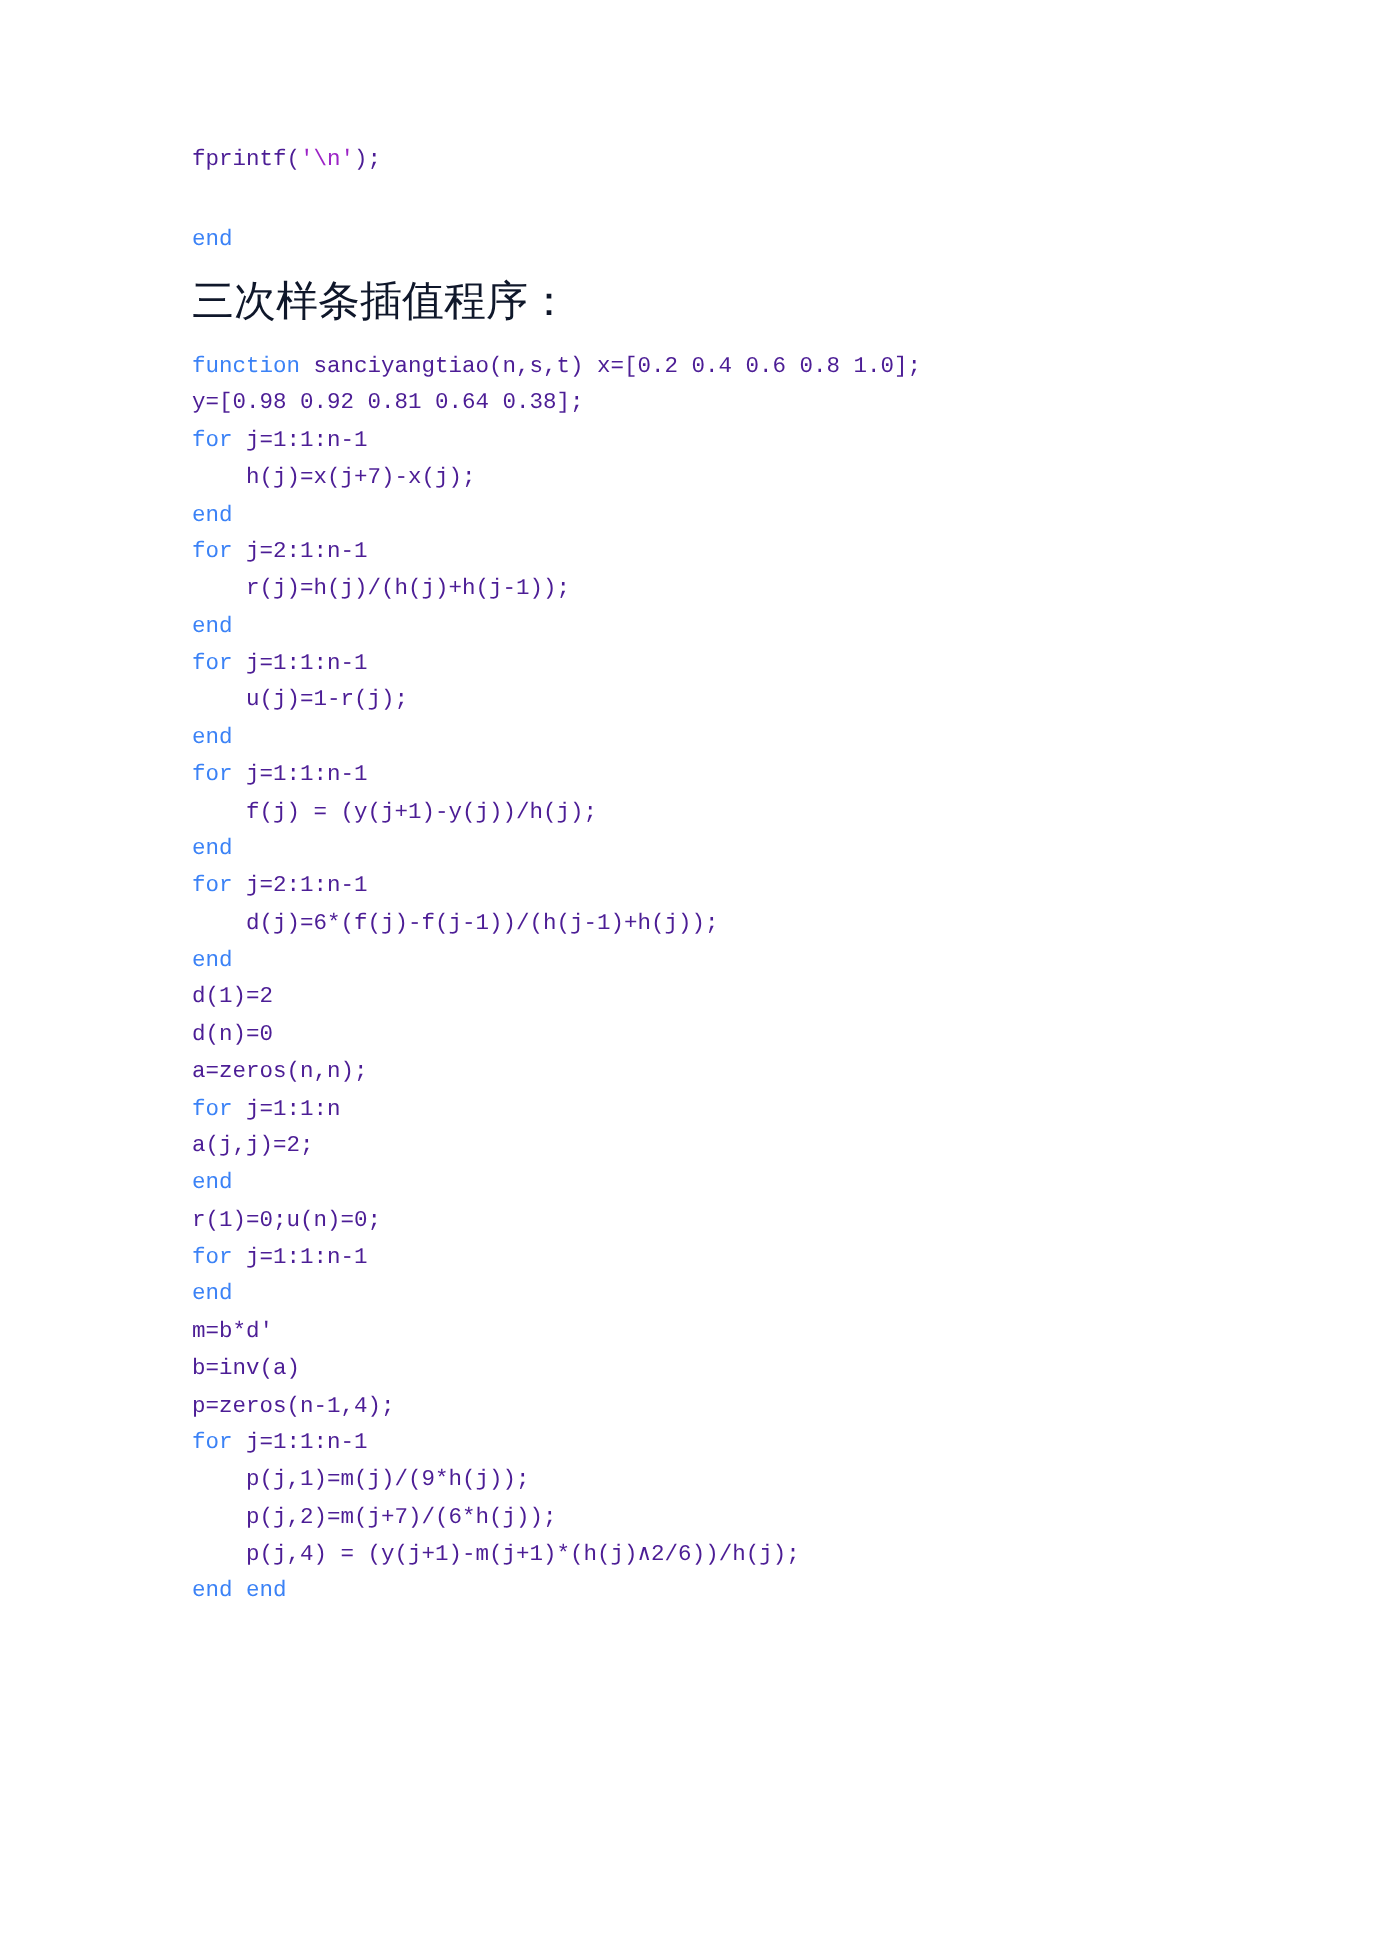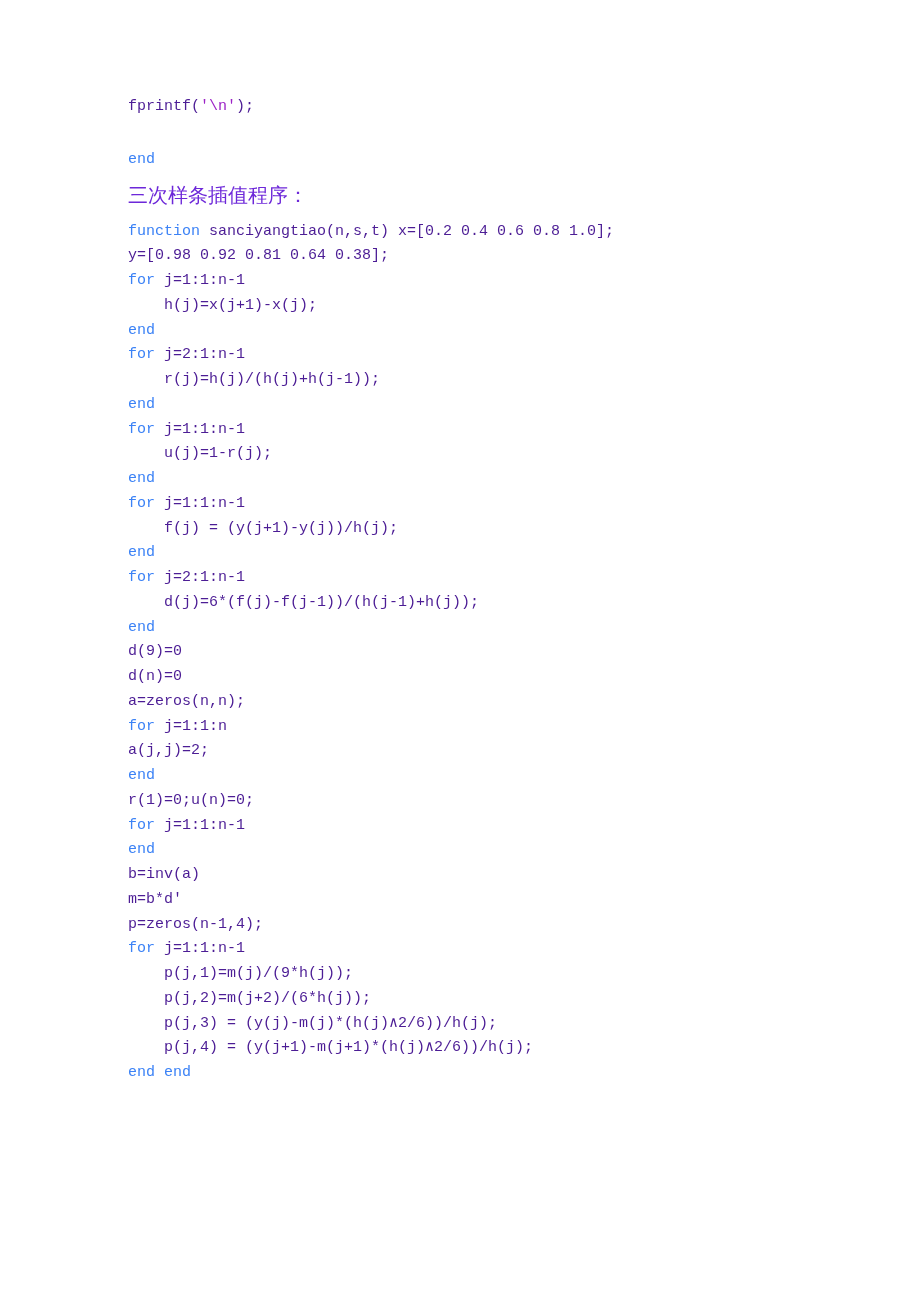--- a/index.html
+++ b/index.html
@@ -19,22 +19,22 @@
   }
   .line {
     white-space: pre;
   }
   .tok { display: inline; }
   .c-plain   { color: #4c1d95; }
   .c-string  { color: #9c23c6; }
   .c-keyword { color: #3b82f6; }
   .heading {
     font-family: "SimSun", "宋体", serif;
-    font-size: 20px;
-    color: #6d28d9;
+    font-size: 28px;
+    color: #0f172a;
     margin: 6px 0 8px 0;
   }
 </style>
 </head>
 <body>
 
 <div class="page">
 
   <div id="block1">
       <div class="line"><span class="tok c-plain">fprintf(</span><span class="tok c-string">'\n'</span><span class="tok c-plain">);</span></div>
@@ -45,47 +45,46 @@
   <div id="block1b">
       <div class="line"><span class="tok c-keyword">end</span></div>
     </div>
 
   <div class="heading">三次样条插值程序：</div>
 
   <div id="block2">
       <div class="line"><span class="tok c-keyword">function </span><span class="tok c-plain">sanciyangtiao(n,s,t) x=[0.2 0.4 0.6 0.8 1.0];</span></div>
       <div class="line"><span class="tok c-plain">y=[0.98 0.92 0.81 0.64 0.38];</span></div>
       <div class="line"><span class="tok c-keyword">for </span><span class="tok c-plain">j=1:1:n-1</span></div>
-      <div class="line"><span class="tok c-plain">    h(j)=x(j+1)-x(j);</span></div>
+      <div class="line"><span class="tok c-plain">    h(j)=x(j+7)-x(j);</span></div>
       <div class="line"><span class="tok c-keyword">end</span></div>
       <div class="line"><span class="tok c-keyword">for </span><span class="tok c-plain">j=2:1:n-1</span></div>
       <div class="line"><span class="tok c-plain">    r(j)=h(j)/(h(j)+h(j-1));</span></div>
       <div class="line"><span class="tok c-keyword">end</span></div>
       <div class="line"><span class="tok c-keyword">for </span><span class="tok c-plain">j=1:1:n-1</span></div>
       <div class="line"><span class="tok c-plain">    u(j)=1-r(j);</span></div>
       <div class="line"><span class="tok c-keyword">end</span></div>
       <div class="line"><span class="tok c-keyword">for </span><span class="tok c-plain">j=1:1:n-1</span></div>
       <div class="line"><span class="tok c-plain">    f(j) = (y(j+1)-y(j))/h(j);</span></div>
       <div class="line"><span class="tok c-keyword">end</span></div>
       <div class="line"><span class="tok c-keyword">for </span><span class="tok c-plain">j=2:1:n-1</span></div>
       <div class="line"><span class="tok c-plain">    d(j)=6*(f(j)-f(j-1))/(h(j-1)+h(j));</span></div>
       <div class="line"><span class="tok c-keyword">end</span></div>
-      <div class="line"><span class="tok c-plain">d(9)=0</span></div>
+      <div class="line"><span class="tok c-plain">d(1)=2</span></div>
       <div class="line"><span class="tok c-plain">d(n)=0</span></div>
       <div class="line"><span class="tok c-plain">a=zeros(n,n);</span></div>
       <div class="line"><span class="tok c-keyword">for </span><span class="tok c-plain">j=1:1:n</span></div>
       <div class="line"><span class="tok c-plain">a(j,j)=2;</span></div>
       <div class="line"><span class="tok c-keyword">end</span></div>
       <div class="line"><span class="tok c-plain">r(1)=0;u(n)=0;</span></div>
       <div class="line"><span class="tok c-keyword">for </span><span class="tok c-plain">j=1:1:n-1</span></div>
       <div class="line"><span class="tok c-keyword">end</span></div>
+      <div class="line"><span class="tok c-plain">m=b*d'</span></div>
       <div class="line"><span class="tok c-plain">b=inv(a)</span></div>
-      <div class="line"><span class="tok c-plain">m=b*d'</span></div>
       <div class="line"><span class="tok c-plain">p=zeros(n-1,4);</span></div>
       <div class="line"><span class="tok c-keyword">for </span><span class="tok c-plain">j=1:1:n-1</span></div>
       <div class="line"><span class="tok c-plain">    p(j,1)=m(j)/(9*h(j));</span></div>
-      <div class="line"><span class="tok c-plain">    p(j,2)=m(j+2)/(6*h(j));</span></div>
-      <div class="line"><span class="tok c-plain">    p(j,3) = (y(j)-m(j)*(h(j)∧2/6))/h(j);</span></div>
+      <div class="line"><span class="tok c-plain">    p(j,2)=m(j+7)/(6*h(j));</span></div>
       <div class="line"><span class="tok c-plain">    p(j,4) = (y(j+1)-m(j+1)*(h(j)∧2/6))/h(j);</span></div>
       <div class="line"><span class="tok c-keyword">end end</span></div>
     </div>
 
 </div>
 
 </body></html>

